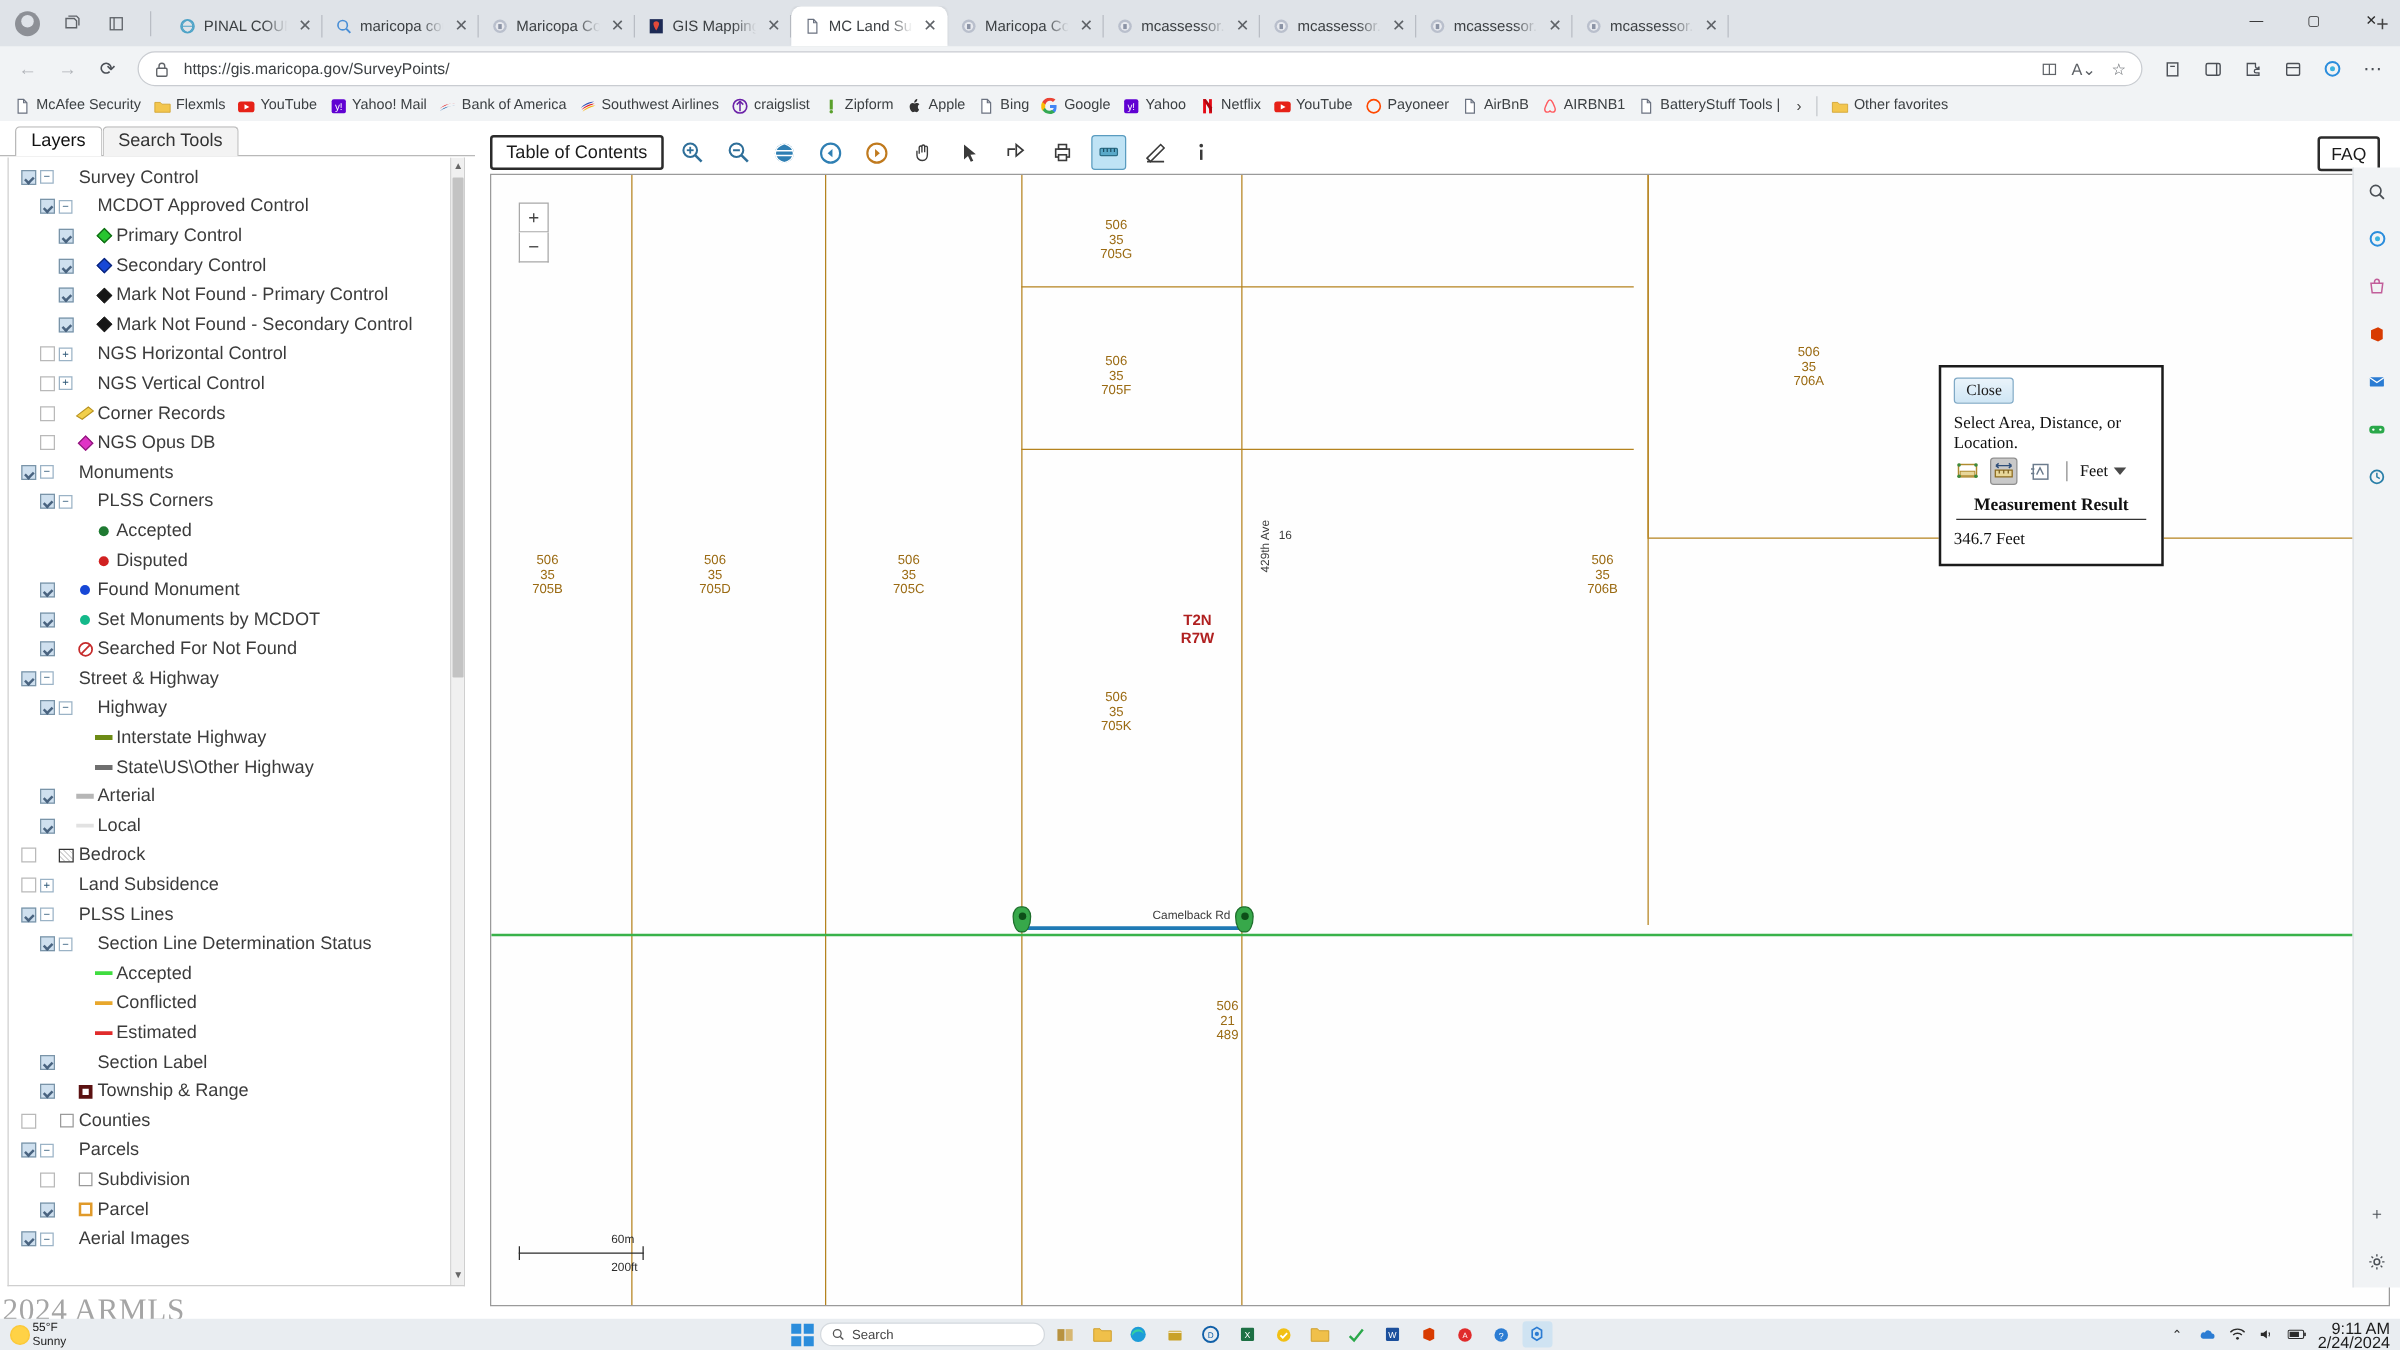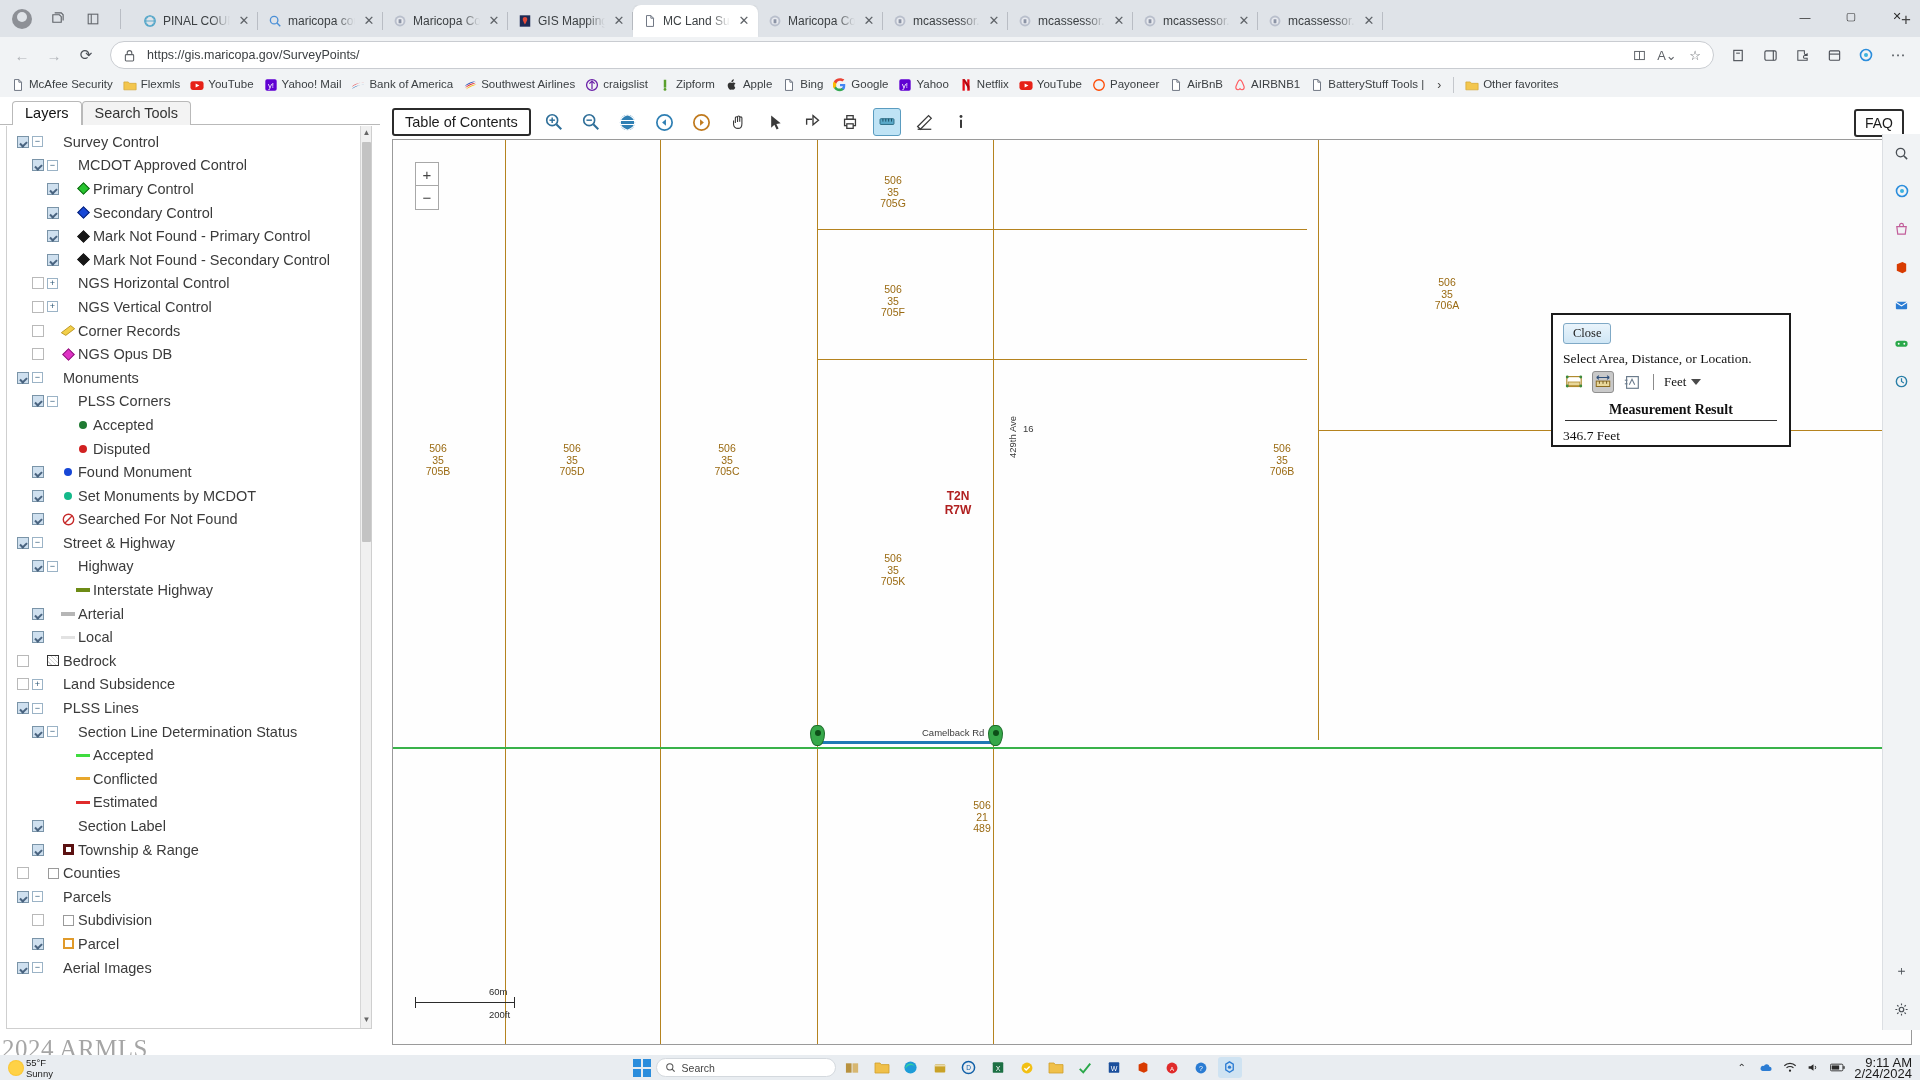--- a/index.html
+++ b/index.html
@@ -153,22 +153,22 @@
   .pin:after { content:""; position:absolute; left:4px; top:4px; width:6px; height:6px; border-radius:50%; background:#0d4f18; }
 
   .scalebar { position:absolute; left:22px; bottom:24px; font-size:9.5px; color:#2b2b2b; }
   .sb-line { position:relative; width:100px; height:12px; }
   .sb-line:before { content:""; position:absolute; left:0; top:5px; width:100px; height:1px; background:#2b2b2b; }
   .sb-line:after { content:""; position:absolute; left:0; top:0; width:1px; height:11px; background:#2b2b2b; }
   .sb-tick { position:absolute; right:0; top:0; width:1px; height:11px; background:#2b2b2b; }
 
   
   .measure-pop {
-    position:absolute; left:1158px; top:173px; width:240px; background:#fff;
-    border:2px solid #1b1b1b; padding:8px 10px 1px; z-index:30;
+    position:absolute; left:1158px; top:152px; width:180px; background:#fff;
+    border:2px solid #1b1b1b; padding:8px 10px 12px; z-index:30;
     font-family:"Liberation Serif", serif;
   }
   .m-close {
     border:1px solid #7fa9c6; background:linear-gradient(#eaf4fb,#cfe6f5);
     border-radius:3px; font-size:12.5px; padding:2px 9px; color:#1b1b1b;
     font-family:"Liberation Serif", serif;
   }
   .m-prompt { font-size:13.5px; color:#111; margin:7px 0 4px; }
   .m-tools { display:flex; align-items:center; gap:7px; }
   .m-tool { width:22px; height:22px; display:flex; align-items:center; justify-content:center; border-radius:3px; }
@@ -753,20 +753,29 @@
               <span>Highway</span>
             </div>
             <div class="trow">
               <span style="width:38px; flex:0 0 38px;"></span>
               <span class="cb none"></span>
               <span class="exp pad"></span>
               <span class="sym">
                 <span class="line" style="background:#6d8b15;height:4px;"></span>
               </span>
               <span>Interstate Highway</span>
+            </div>
+            <div class="trow">
+              <span style="width:38px; flex:0 0 38px;"></span>
+              <span class="cb none"></span>
+              <span class="exp pad"></span>
+              <span class="sym">
+                <span class="line" style="background:#6f6f6f;height:4px;"></span>
+              </span>
+              <span>State\US\Other Highway</span>
             </div>
             <div class="trow">
               <span style="width:23px; flex:0 0 23px;"></span>
               <span class="cb on"></span>
               <span class="exp pad"></span>
               <span class="sym">
                 <span class="line" style="background:#b6b6b6;height:4px;"></span>
               </span>
               <span>Arterial</span>
             </div>

